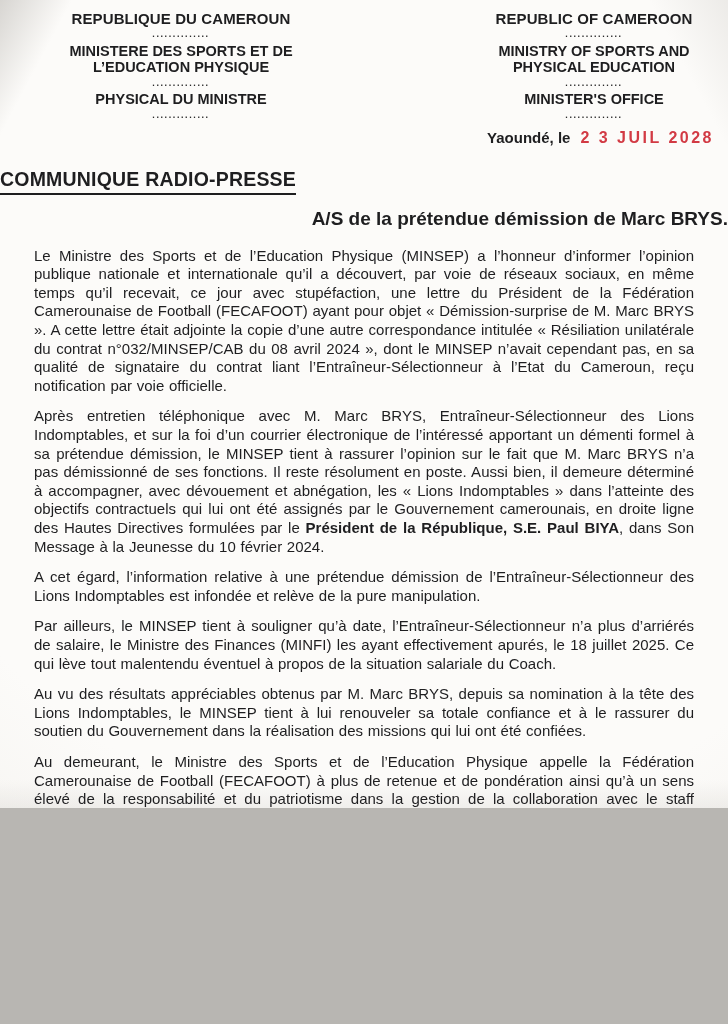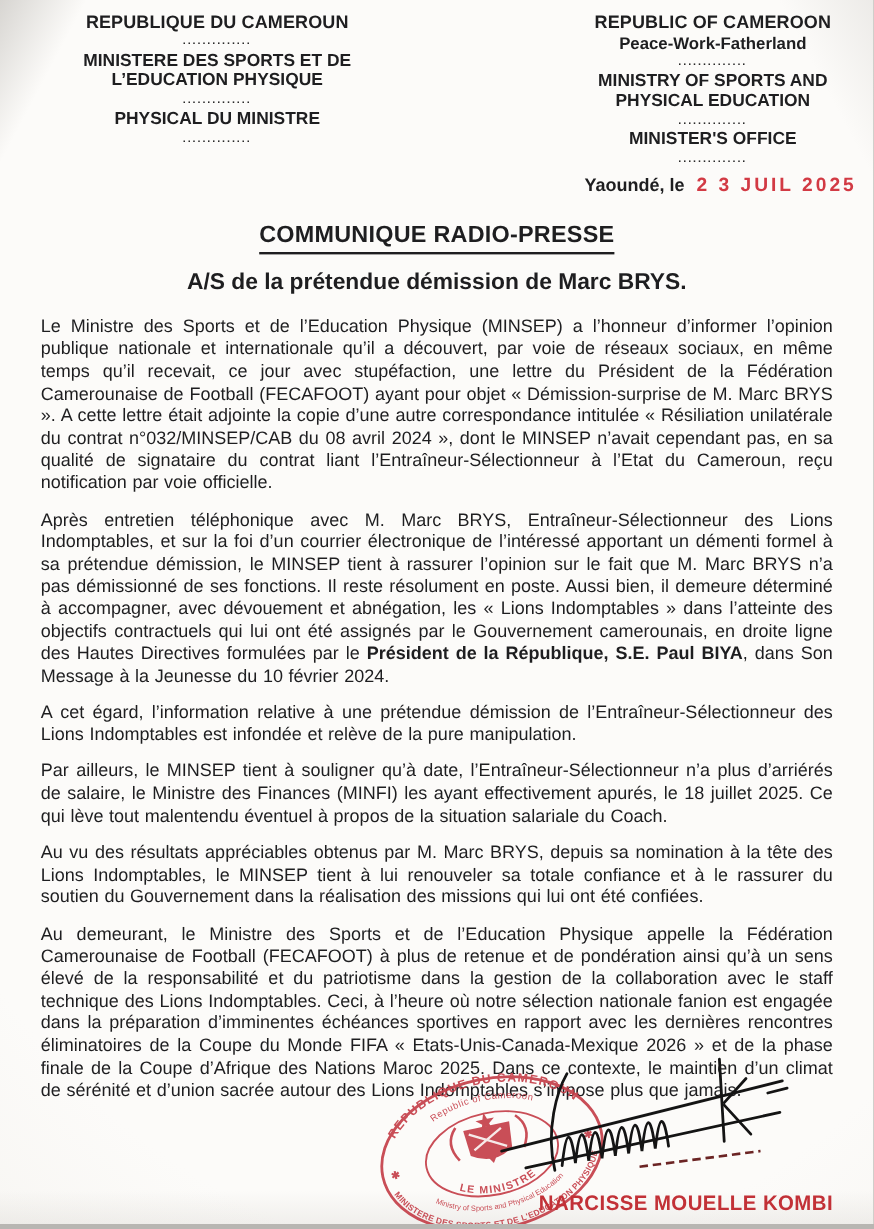--- a/index.html
+++ b/index.html
@@ -1,17 +1,17 @@
 <!DOCTYPE html>
 <html><head>
 <meta charset="utf-8">
 <style>
   html,body{margin:0;padding:0;background:#b8b6b2;}
   .page{
-    position:relative;width:728px;height:1020px;margin:0 auto;overflow:hidden;
+    position:relative;width:728px;height:808px;margin:0 auto;overflow:hidden;
     color:#1e1e20;
     font-family:"Liberation Sans", sans-serif;
     background:
       linear-gradient(118deg, rgba(185,182,177,.55) 0px, rgba(185,182,177,0) 64px),
       linear-gradient(242deg, rgba(200,197,192,.30) 0px, rgba(200,197,192,0) 70px),
       linear-gradient(0deg, rgba(205,202,197,.25) 0px, rgba(205,202,197,0) 28px),
       radial-gradient(125% 108% at 55% 40%, #fcfbf9 58%, #f3f1ed 86%, #e6e4df 100%);
   }
   .letterhead{display:flex;justify-content:space-between;padding:10px 8px 0 40px;}
   .lh-col{text-align:center;font-weight:bold;line-height:1.15;}
@@ -19,24 +19,24 @@
   .lh-right{width:244px;margin-right:4px;}
   .lh-line1{font-size:15px;letter-spacing:.1px;}
   .lh-line2{font-size:14px;margin-top:1px;}
   .dots{font-size:9px;letter-spacing:1.6px;font-weight:bold;color:#2a2a2a;margin:2px 0 3px;}
   .lh-org{font-size:14.5px;margin:1px auto 0;}
   .lh-left .lh-org{max-width:246px;text-align:center;}
   .lh-right .lh-org{max-width:206px;}
   .lh-office{font-size:14.5px;margin-top:1px;}
   .date-line{margin-top:9px;font-size:15px;font-weight:bold;text-align:right;white-space:nowrap;padding-right:2px;}
   .date-stamp{color:#d23a44;font-size:16px;letter-spacing:2.5px;margin-left:10px;}
-  .title-wrap{text-align:center;margin-top:20px;}
+  .title-wrap{text-align:left;margin-top:20px;}
   .title{display:inline-block;font-size:19.5px;font-weight:bold;letter-spacing:.2px;
          border-bottom:2.5px solid #1e1e20;padding-bottom:2px;}
-  .subtitle{text-align:center;font-size:19px;font-weight:bold;margin-top:13px;}
+  .subtitle{text-align:right;font-size:19px;font-weight:bold;margin-top:13px;}
   .content{padding:0 34px;margin-top:17px;font-size:15px;line-height:18.6px;
            text-align:justify;word-spacing:.5px;}
   .content p{margin:0 0 12px;}
   .sig-block{position:absolute;left:0;top:0;width:728px;height:1024px;pointer-events:none;}
   .seal{position:absolute;left:312px;top:893px;width:196px;height:137px;
         transform:rotate(-12deg);opacity:.92;}
   .scribble{position:absolute;left:412px;top:878px;width:252px;height:112px;}
   .sig-name{position:absolute;left:449px;top:992px;color:#c23137;font-size:17.5px;
             font-weight:bold;letter-spacing:.4px;transform:scaleX(.97);transform-origin:left;}
 </style>
@@ -49,28 +49,27 @@
     <div class="lh-col lh-left">
       <div class="lh-line1">REPUBLIQUE DU CAMEROUN</div>
       <div class="dots">..............</div>
       <div class="lh-org">MINISTERE DES SPORTS ET DE L’EDUCATION PHYSIQUE</div>
       <div class="dots">..............</div>
       <div class="lh-office">PHYSICAL DU MINISTRE</div>
       <div class="dots">..............</div>
     </div>
     <div class="lh-col lh-right">
       <div class="lh-line1">REPUBLIC OF CAMEROON</div>
-      <div class="lh-line2">Peace-Work-Fatherland</div>
       <div class="dots">..............</div>
       <div class="lh-org">MINISTRY OF SPORTS AND PHYSICAL EDUCATION</div>
       <div class="dots">..............</div>
       <div class="lh-office">MINISTER'S OFFICE</div>
       <div class="dots">..............</div>
       <div class="date-line">
-        <span>Yaoundé, le</span><span class="date-stamp">2 3  JUIL  2025</span>
+        <span>Yaoundé, le</span><span class="date-stamp">2 3  JUIL  2028</span>
       </div>
     </div>
   </header>
 
   <div class="title-wrap">
     <span class="title">COMMUNIQUE RADIO-PRESSE</span>
   </div>
   <div class="subtitle">A/S de la prétendue démission de Marc BRYS.</div>
 
   <main class="content">

